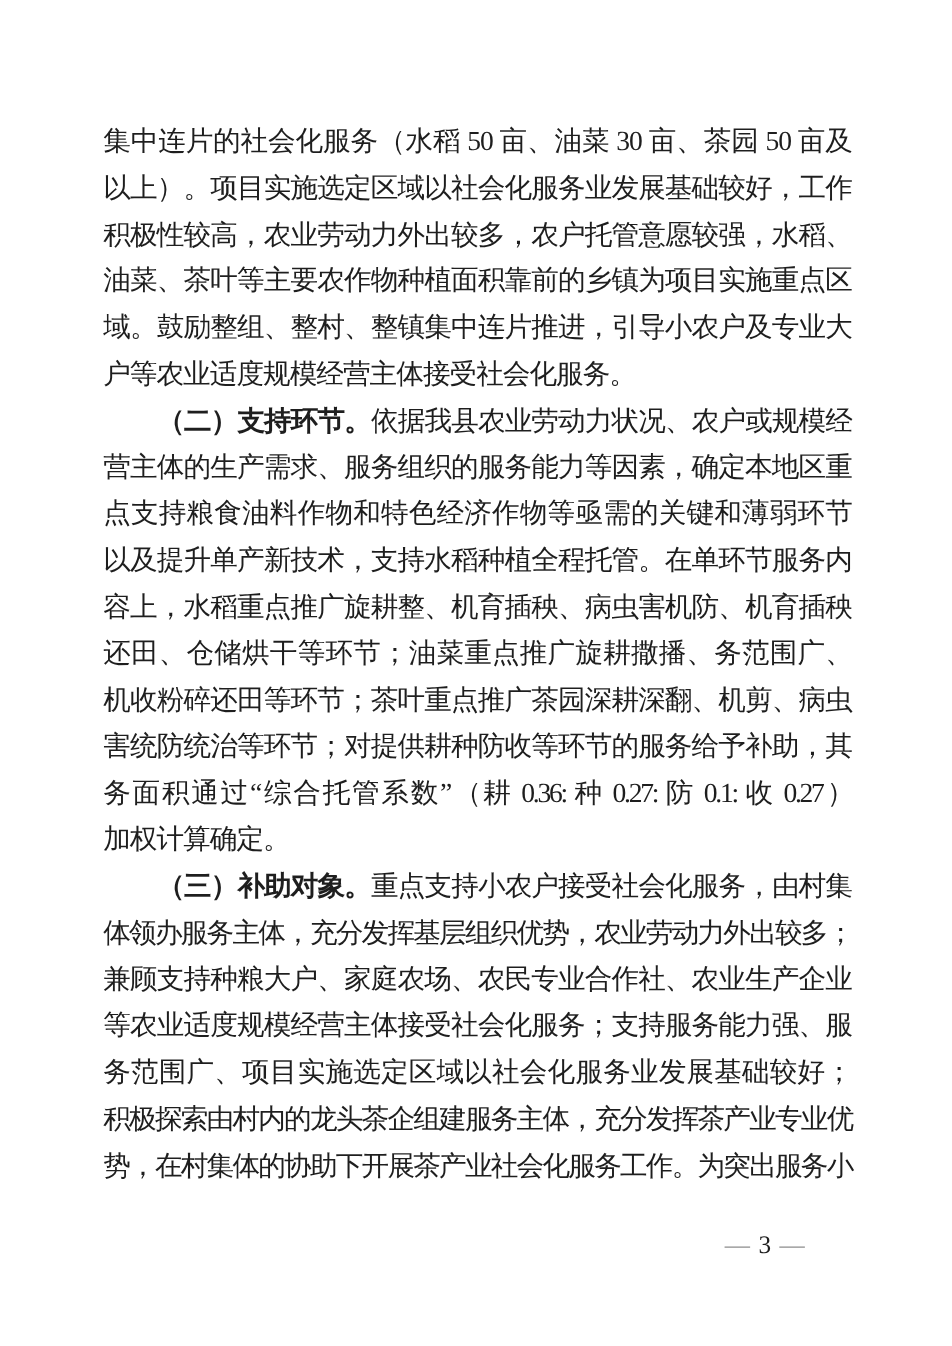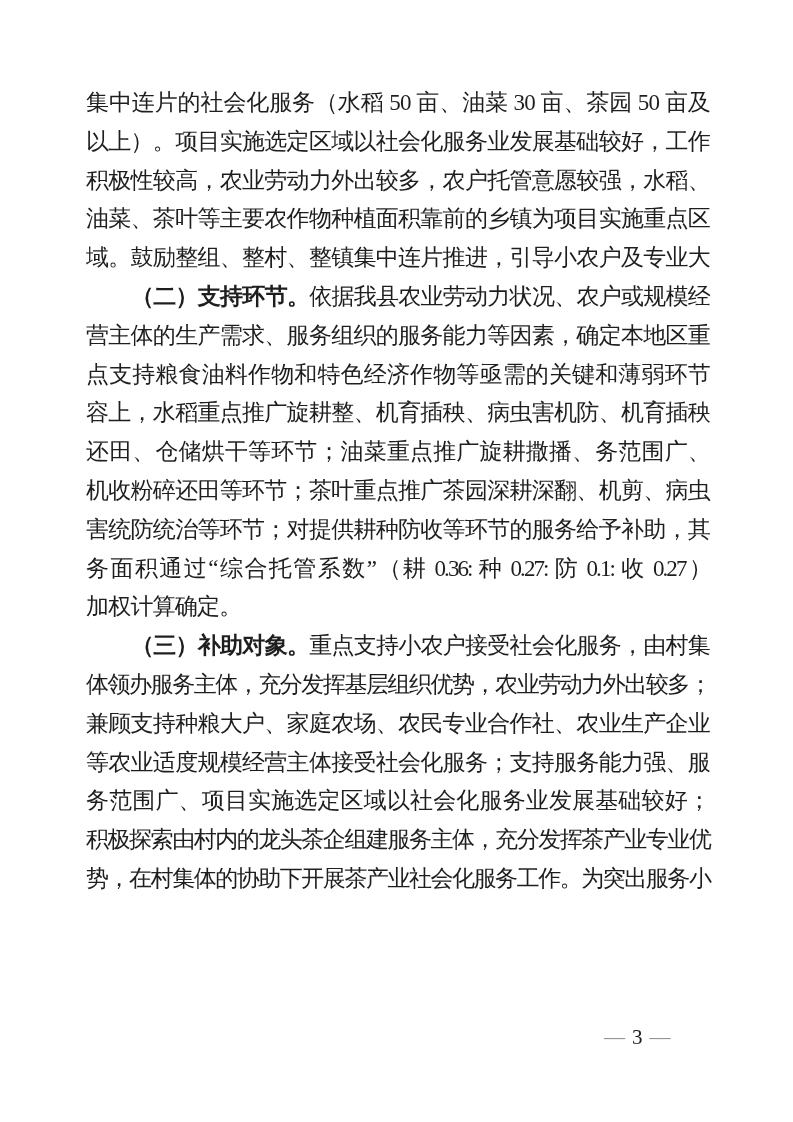--- a/index.html
+++ b/index.html
@@ -6,21 +6,21 @@
   body {
     width: 793px; height: 1122px;
     background: #ffffff;
     position: relative;
     overflow: hidden;
     font-family: "Liberation Serif", "DejaVu Serif", serif;
     color: #1e1e1e;
   }
   .body-text {
     position: absolute;
-    left: 86px; top: 84px;
+    left: 86px; top: 99px;
     width: 624px;
   }
   .line {
     font-size: 23px;
     height: 38.8px;
     line-height: 38.8px;
     letter-spacing: -0.8px;
     text-align: justify;
     text-align-last: justify;
     text-justify: inter-character;
@@ -47,28 +47,30 @@
 
 <div class="page">
   <main class="body-text">
 
     <section class="paragraph">
       <div class="line">集中连片的社会化服务（水稻 50 亩、油菜 30 亩、茶园 50 亩及</div>
       <div class="line">以上）。项目实施选定区域以社会化服务业发展基础较好，工作</div>
       <div class="line">积极性较高，农业劳动力外出较多，农户托管意愿较强，水稻、</div>
       <div class="line">油菜、茶叶等主要农作物种植面积靠前的乡镇为项目实施重点区</div>
       <div class="line">域。鼓励整组、整村、整镇集中连片推进，引导小农户及专业大</div>
+      <div class="line last">户等农业适度规模经营主体接受社会化服务。</div>
     </section>
 
     <section class="paragraph">
       <div class="line first">
         <span class="lead-bold">（二）支持环节。</span><span>依据我县农业劳动力状况、农户或规模经</span>
       </div>
       <div class="line">营主体的生产需求、服务组织的服务能力等因素，确定本地区重</div>
       <div class="line">点支持粮食油料作物和特色经济作物等亟需的关键和薄弱环节</div>
+      <div class="line">以及提升单产新技术，支持水稻种植全程托管。在单环节服务内</div>
       <div class="line">容上，水稻重点推广旋耕整、机育插秧、病虫害机防、机育插秧</div>
       <div class="line">还田、仓储烘干等环节；油菜重点推广旋耕撒播、务范围广、</div>
       <div class="line">机收粉碎还田等环节；茶叶重点推广茶园深耕深翻、机剪、病虫</div>
       <div class="line">害统防统治等环节；对提供耕种防收等环节的服务给予补助，其</div>
       <div class="line tight">务面积通过“综合托管系数”（耕 0.36: 种 0.27: 防 0.1: 收 0.27）</div>
       <div class="line last">加权计算确定。</div>
     </section>
 
     <section class="paragraph">
       <div class="line first">

